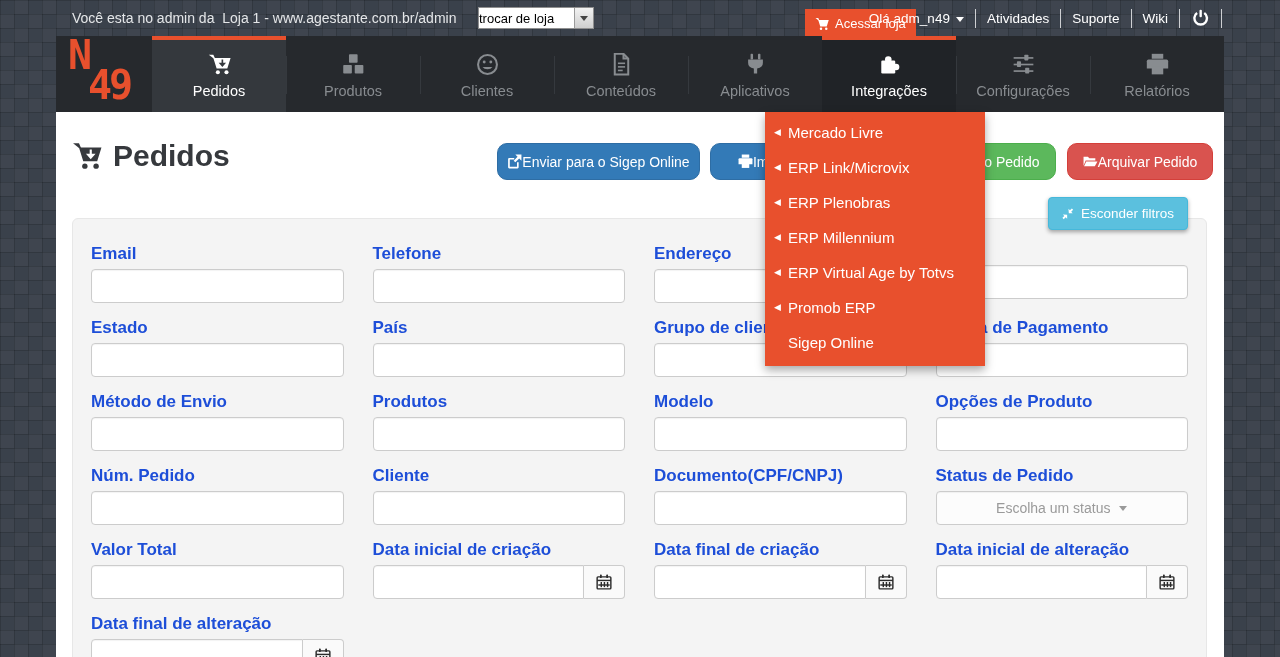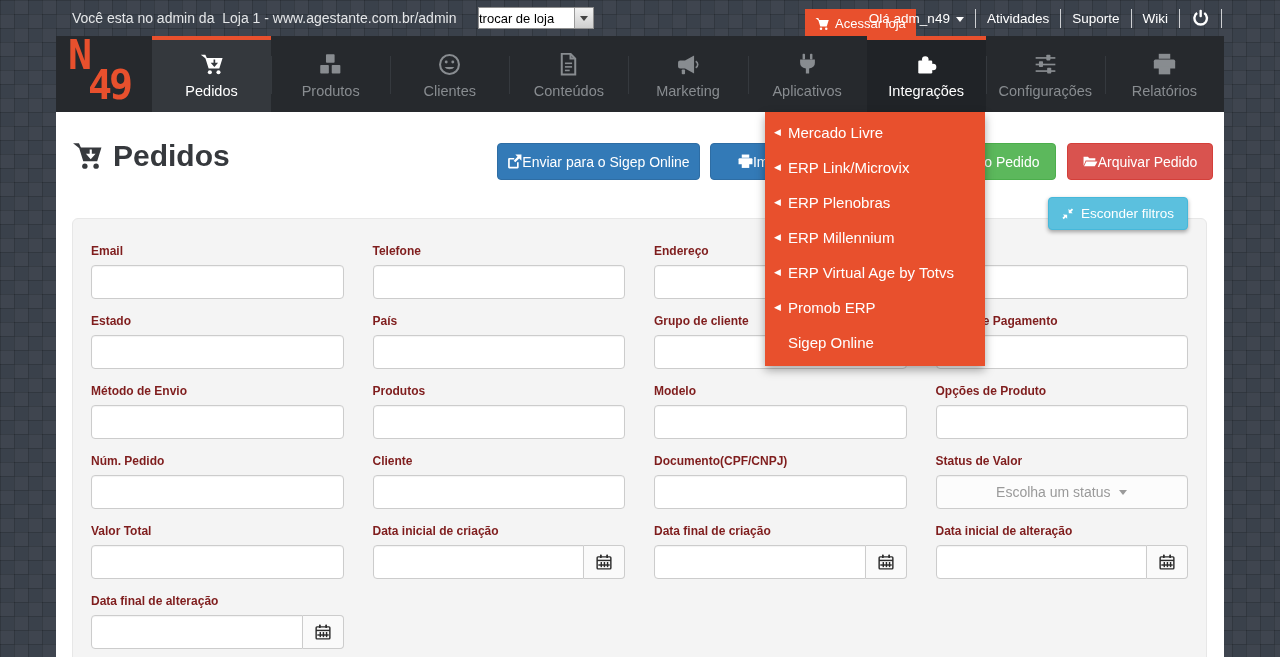--- a/index.html
+++ b/index.html
@@ -45,32 +45,32 @@
   
   .menu{position:absolute;left:765px;top:112px;width:220px;background:#e8502d;z-index:60;padding:3px 0 6px;
     box-shadow:0 4px 9px rgba(0,0,0,.35);}
   .menu-item{height:35px;display:flex;align-items:center;color:#fff;font-size:15px;padding-left:9px;cursor:pointer;}
   .menu-item .tri{width:14px;font-size:9px;line-height:1;}
   
   .content{position:absolute;left:56px;top:112px;width:1168px;height:545px;background:#fff;overflow:hidden;}
   .page-title{position:absolute;left:16px;top:27px;display:flex;align-items:center;gap:11px;
     font-size:30px;font-weight:bold;color:#36393d;}
   .actions{position:absolute;top:31px;right:11px;display:flex;}
-  .btn{height:37px;border-radius:4px;color:#fff;font-size:14px;display:flex;align-items:center;justify-content:center;
+  .btn{height:37px;border-radius:10px;color:#fff;font-size:14px;display:flex;align-items:center;justify-content:center;
     box-sizing:border-box;cursor:pointer;white-space:nowrap;}
   .btn-blue{background:#337ab7;border:1px solid #2e6da4;}
   .btn-green{background:#5cb85c;border:1px solid #4cae4c;}
   .btn-red{background:#d9534f;border:1px solid #d43f3a;}
   .filter-toggle{position:absolute;top:85px;right:36px;height:31px;padding:0 13px;background:#5bc0de;border:1px solid #46b8da;
     border-radius:4px;color:#fff;font-size:13.5px;display:flex;align-items:center;gap:7px;cursor:pointer;
     box-shadow:0 2px 4px rgba(0,0,0,.35);z-index:5;}
   .panel{position:absolute;left:16px;top:106px;width:1135px;height:600px;background:#f4f4f4;border:1px solid #e7e7e7;
     border-radius:6px;box-sizing:border-box;padding:25px 18px;}
   .fgrid{display:grid;grid-template-columns:repeat(4,1fr);column-gap:29px;row-gap:15px;}
-  .field label{display:block;font-size:12px;font-weight:bold;color:#7f1d1d;margin-bottom:5px;min-height:16px;}
+  .field label{display:block;font-size:17px;font-weight:bold;color:#1d4ed8;margin-bottom:5px;min-height:16px;}
   .control{height:34px;background:#fff;border:1px solid #ccc;border-radius:4px;box-sizing:border-box;
     box-shadow:inset 0 1px 1px rgba(0,0,0,.05);}
   .control input{width:100%;height:100%;border:0;outline:0;background:transparent;box-sizing:border-box;padding:0 10px;font-size:14px;}
   .dategroup{display:flex;}
   .dategroup .control{flex:1;border-top-right-radius:0;border-bottom-right-radius:0;}
   .addon{width:41px;height:34px;background:#fafafa;border:1px solid #ccc;border-left:0;border-radius:0 4px 4px 0;
     box-sizing:border-box;display:flex;align-items:center;justify-content:center;cursor:pointer;color:#2b2b2b;}
   .selectctl{display:flex;align-items:center;justify-content:center;gap:9px;color:#9a9a9a;font-size:14px;
     background:#fcfcfc;cursor:pointer;}
   .selectctl .tri-down{border-top-color:#9a9a9a;}
@@ -162,30 +162,20 @@
     <div class="tab">
       <span>
         <svg width="23" height="23" viewBox="0 0 58 58" fill="currentColor" xmlns="http://www.w3.org/2000/svg">
           <path d="M12 2h22l12 12v40H12z M34 2v12h12" fill="none" stroke="currentColor" stroke-width="5"></path>
           <rect x="20" y="24" width="18" height="4"></rect>
           <rect x="20" y="33" width="18" height="4"></rect>
           <rect x="20" y="42" width="12" height="4"></rect>
         </svg>
       </span>
                <span>Conteúdos</span>
-    </div>
-    <div class="tab">
-      <span>
-        <svg width="23" height="23" viewBox="0 0 56 56" fill="currentColor" xmlns="http://www.w3.org/2000/svg">
-          <path d="M44 6v44L22 38H10a5 5 0 0 1-5-5V23a5 5 0 0 1 5-5h12z"></path>
-          <rect x="14" y="40" width="8" height="12" rx="2"></rect>
-          <path d="M48 20a9 9 0 0 1 0 16" fill="none" stroke="currentColor" stroke-width="4"></path>
-        </svg>
-      </span>
-               <span>Marketing</span>
     </div>
     <div class="tab">
       <span>
         <svg width="23" height="23" viewBox="0 0 56 56" fill="currentColor" xmlns="http://www.w3.org/2000/svg">
           <rect x="16" y="2" width="6" height="14" rx="2"></rect>
           <rect x="34" y="2" width="6" height="14" rx="2"></rect>
           <path d="M10 16h36v8a18 14 0 0 1-14 14v12h-8V38A18 14 0 0 1 10 24z"></path>
         </svg>
       </span>
                <span>Aplicativos</span>
@@ -376,21 +366,21 @@
         </div>
         <div class="field">
           <label>Cliente</label>
           <div class="control"><input style=""></div>
         </div>
         <div class="field">
           <label>Documento(CPF/CNPJ)</label>
           <div class="control"><input style=""></div>
         </div>
         <div class="field">
-          <label>Status de Valor</label>
+          <label>Status de Pedido</label>
           <div class="control selectctl">
            <span>Escolha um status</span>
            <span class="tri-down"></span>
          </div>
         </div>
         <div class="field">
           <label>Valor Total</label>
           <div class="control"><input style=""></div>
         </div>
         <div class="field">

